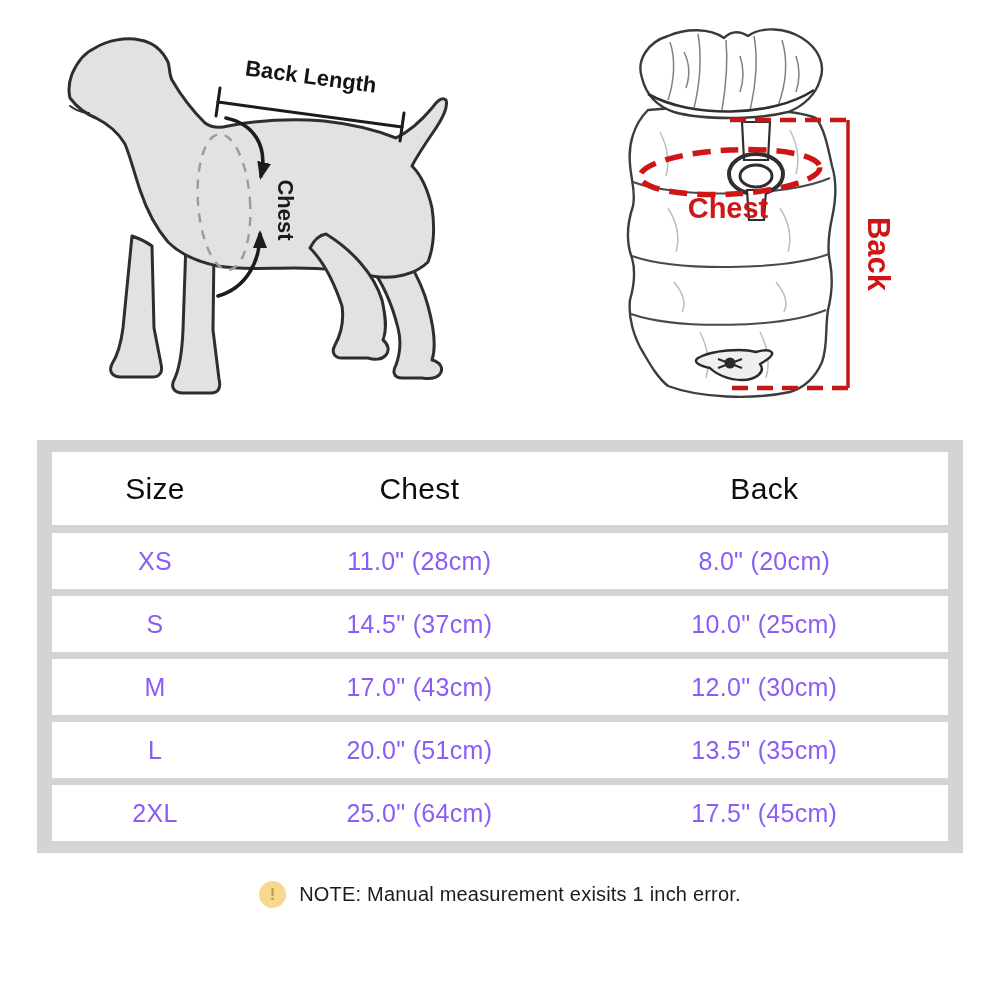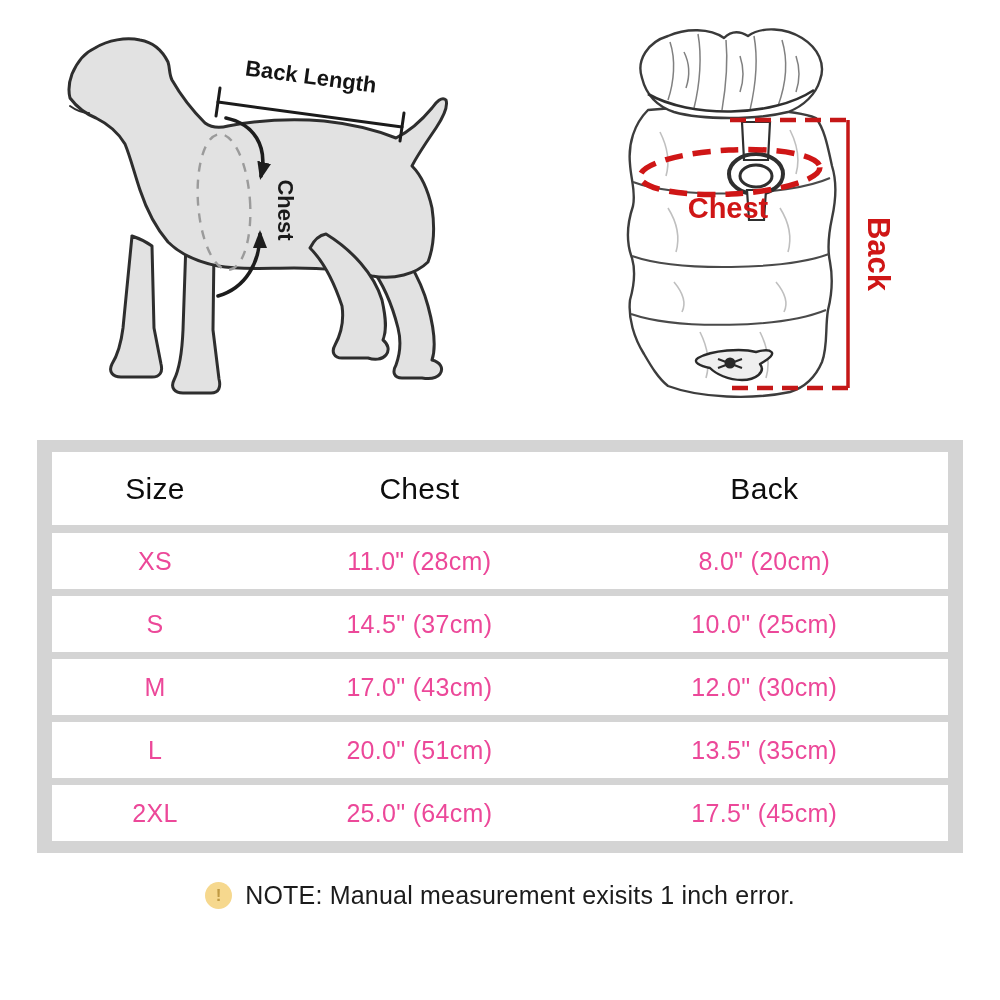--- a/index.html
+++ b/index.html
@@ -5,30 +5,30 @@
   html,body{margin:0;padding:0;background:#ffffff;}
   body{width:1000px;height:1000px;font-family:"Liberation Sans",sans-serif;color:#111;overflow:hidden;}
   .top{position:relative;height:437px;}
   svg text{font-family:"Liberation Sans",sans-serif;}
   .dog-svg{position:absolute;left:30px;top:10px;}
   .vest-svg{position:absolute;left:590px;top:12px;}
   .size-table{width:926px;margin:3px auto 0;background:#d4d4d4;padding:12px 15px;box-sizing:border-box;}
   .t-row{display:flex;align-items:center;background:#ffffff;height:56px;margin-bottom:7px;}
   .t-row.header{height:73px;margin-bottom:8px;}
   .t-row:last-child{margin-bottom:0;}
-  .cell{text-align:center;font-size:25px;letter-spacing:.3px;color:#ec4899;}
+  .cell{text-align:center;font-size:25px;letter-spacing:.3px;color:#8b5cf6;}
   .t-row.header .cell{font-size:30px;color:#0d0d0d;}
   .c-size{width:23%;}
   .c-chest{width:36%;}
   .c-back{width:41%;}
   .note{display:flex;justify-content:center;align-items:center;gap:13px;margin-top:28px;}
   .note-icon{width:27px;height:27px;border-radius:50%;background:#f6d88e;color:#c09a43;
              display:flex;align-items:center;justify-content:center;
              font-size:17px;font-weight:bold;flex:0 0 auto;}
-  .note-text{font-size:25px;color:#1c1c1c;letter-spacing:.2px;}
+  .note-text{font-size:20px;color:#1c1c1c;letter-spacing:.2px;}
 </style>
 </head>
 <body>
 
 <div class="top">
 
   <svg class="dog-svg" width="480" height="420" viewBox="0 0 480 420">
     <defs>
       <marker id="ah" markerUnits="userSpaceOnUse" markerWidth="20" markerHeight="16" refX="14" refY="7" orient="auto">
         <path d="M0,0 L18,7 L0,14 Z" fill="#1c1c1c"></path>

